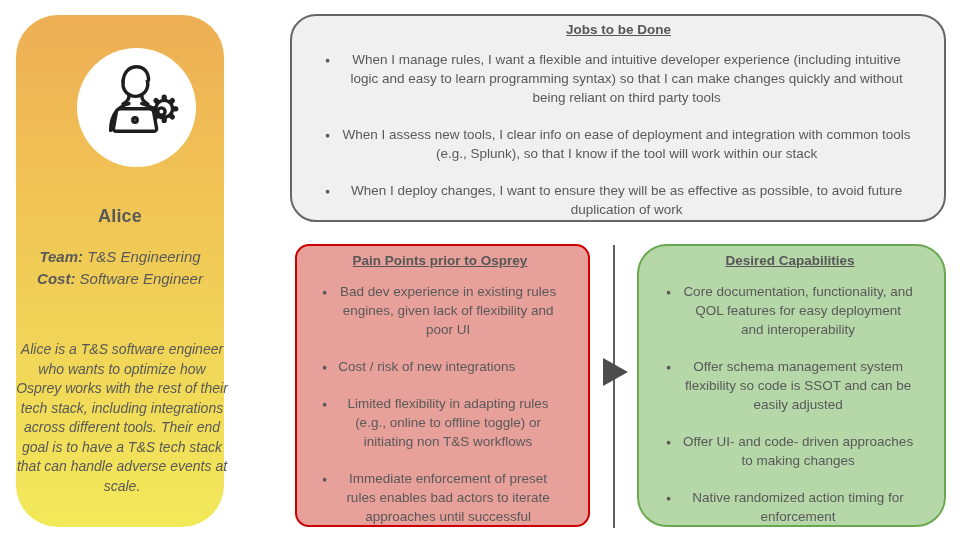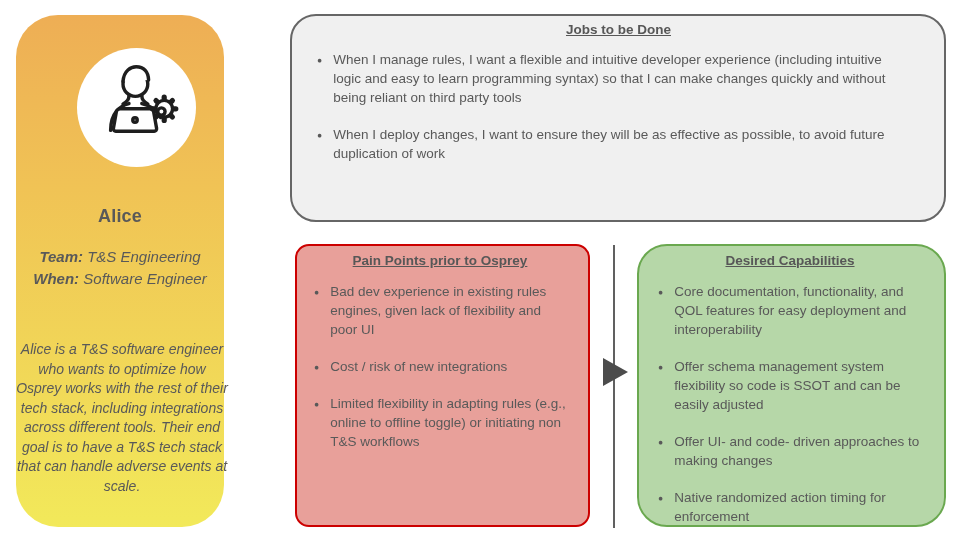--- a/index.html
+++ b/index.html
@@ -30,21 +30,21 @@
   .persona-bio{
     position:absolute;left:0;top:325px;width:212px;text-align:center;
     font-size:14px;font-style:italic;line-height:19.5px;
   }
   
   .box{position:absolute;box-sizing:border-box;}
   .box-title{
     text-align:center;font-weight:700;text-decoration:underline;
     font-size:13.5px;color:#575757;
   }
-  .bullets{margin:0;padding:0;}
+  .bullets{margin:8px;padding:0;text-align:center;}
   .bullet{display:flex;align-items:flex-start;margin-bottom:18px;}
   .bullet::before{
     content:"\25CF";font-size:8.5px;line-height:19px;flex:0 0 auto;
     margin-right:11px;transform:translateY(.5px);
   }
   .btxt{font-size:13.5px;line-height:19px;}
   
   .jobs-box{
     left:290px;top:14px;width:656px;height:208px;border-radius:26px;
     background:#f0f0f0;border:2px solid #666666;
@@ -112,33 +112,36 @@
             <line x1="-10.25" y1="-10.25" x2="-6.7" y2="-6.7"></line>
           </g>
           <circle cx="0" cy="0" r="10.5" fill="#ffffff"></circle>
           <circle cx="-3.5" cy="3.5" r="4.6" fill="#ffffff"></circle>
         </g>
       </svg>
     </div>
     <div class="persona-name">Alice</div>
     <div class="team-role">
       <div><span class="lbl">Team:</span> <span>T&amp;S Engineering</span></div>
-      <div><span class="lbl">When:</span> <span>Software Engineer</span></div>
+      <div><span class="lbl">Cost:</span> <span>Software Engineer</span></div>
     </div>
     <div class="persona-bio">Alice is a T&amp;S software engineer who wants to optimize how Osprey works with the rest of their tech stack, including integrations across different tools. Their end goal is to have a T&amp;S tech stack that can handle adverse events at scale.</div>
   </div>
 
   <div class="box jobs-box">
     <div class="box-title">Jobs to be Done</div>
     <div class="bullets">
 
         <div class="bullet">
           <span class="btxt">When I manage rules, I want a flexible and intuitive developer experience (including intuitive logic and easy to learn programming syntax) so that I can make changes quickly and without being reliant on third party tools</span>
         </div>
 
+        <div class="bullet">
+          <span class="btxt">When I assess new tools, I clear info on ease of deployment and integration with common tools (e.g., Splunk), so that I know if the tool will work within our stack</span>
+        </div>
 
         <div class="bullet">
           <span class="btxt">When I deploy changes, I want to ensure they will be as effective as possible, to avoid future duplication of work</span>
         </div>
       </div>
   </div>
 
   <div class="box pain-box">
     <div class="box-title">Pain Points prior to Osprey</div>
     <div class="bullets">
@@ -148,20 +151,23 @@
         </div>
 
         <div class="bullet">
           <span class="btxt">Cost / risk of new integrations</span>
         </div>
 
         <div class="bullet">
           <span class="btxt">Limited flexibility in adapting rules (e.g., online to offline toggle) or initiating non T&amp;S workflows</span>
         </div>
 
+        <div class="bullet">
+          <span class="btxt">Immediate enforcement of preset rules enables bad actors to iterate approaches until successful</span>
+        </div>
       </div>
   </div>
 
   <div class="divider-line"></div>
   <div class="arrow-right"></div>
 
   <div class="box cap-box">
     <div class="box-title">Desired Capabilities</div>
     <div class="bullets">
 

